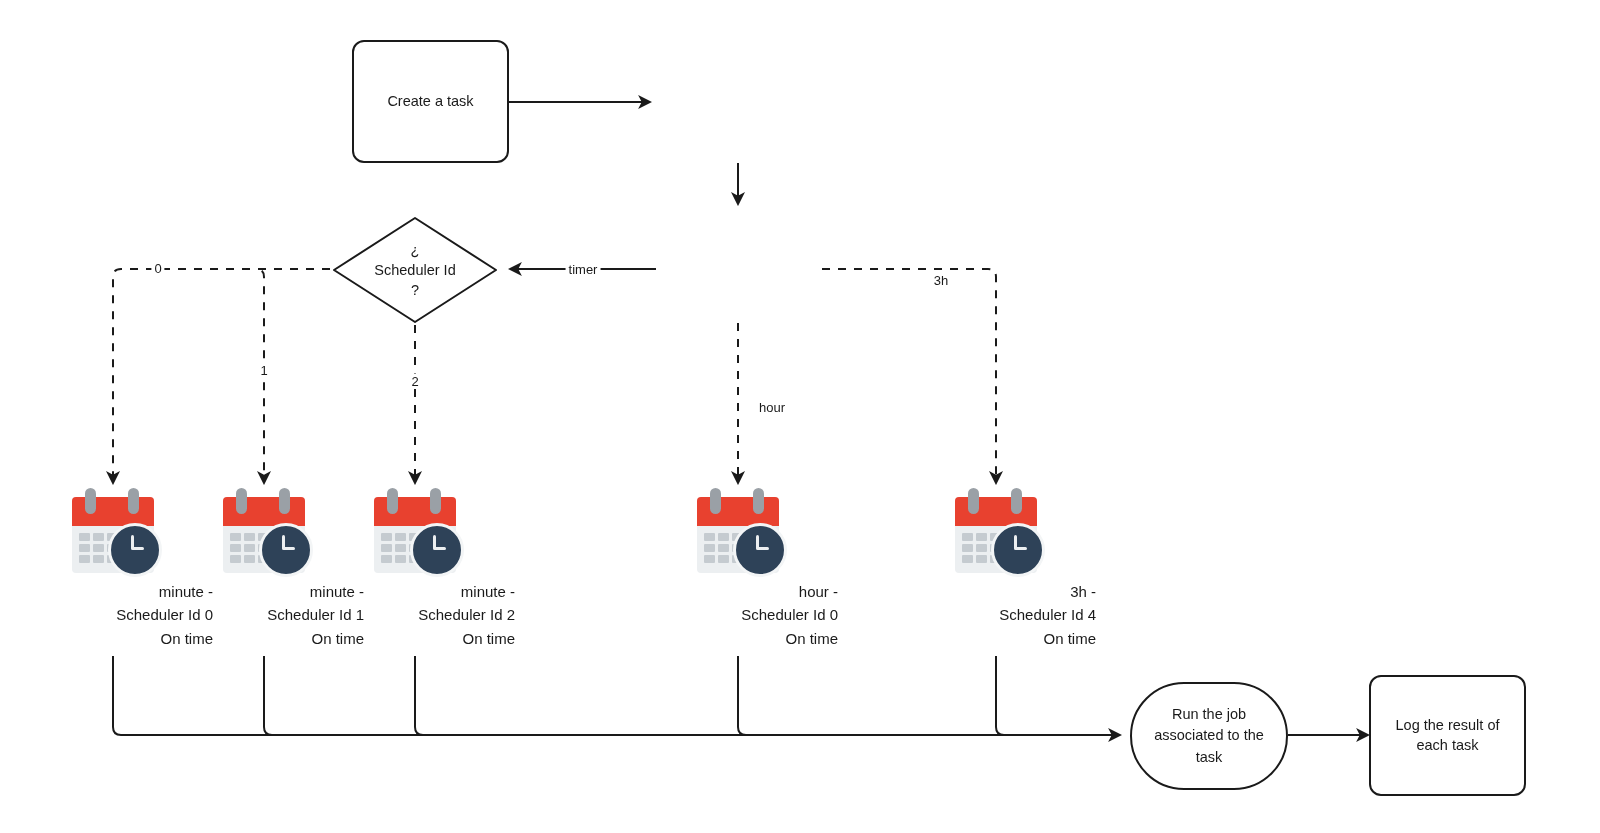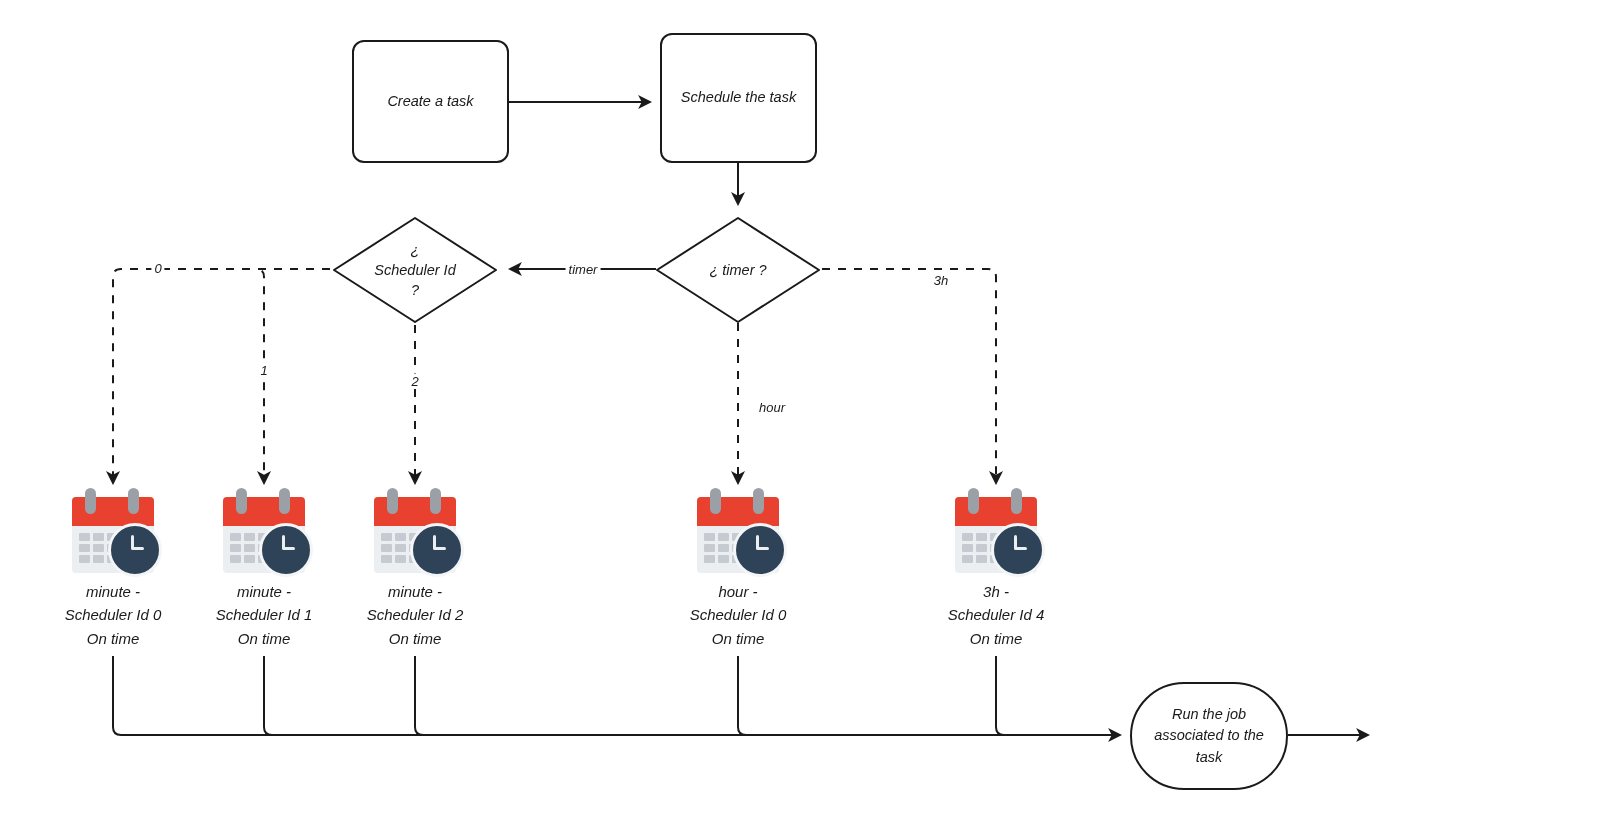--- a/index.html
+++ b/index.html
@@ -10,21 +10,20 @@
   body {
     font-family: "Liberation Sans", sans-serif;
     color: #000000;
   }
   #canvas {
     position: relative;
     width: 1600px;
     height: 833px;
     background: #ffffff;
     overflow: hidden;
-    font-style: italic;
   }
   #edges {
     position: absolute;
     left: 0;
     top: 0;
     width: 1600px;
     height: 833px;
     pointer-events: none;
   }
   .node {
@@ -155,21 +154,21 @@
   }
   .cal-hand-m {
     width: 13px;
     height: 3px;
     left: 20px;
     top: 21px;
   }
   .icon-caption {
     position: absolute;
     width: 200px;
-    text-align: center;
+    text-align: right;
     font-size: 15px;
     line-height: 1.55;
     color: #1a1a1a;
     white-space: pre-line;
   }
 </style>
 </head>
 <body>
 
 <div id="canvas">
@@ -213,30 +212,21 @@
     <path d="M 996 656 L 996 727 Q 996 735 1004 735 L 1022 735" fill="none" stroke="#1a1a1a" stroke-width="2"></path>
 
     
     <path d="M 1288 735 L 1368 735" fill="none" stroke="#1a1a1a" stroke-width="2" marker-end="url(#arrow)"></path>
   </svg>
 
   <div class="node proc" style="left:352px; top:40px; width:157px; height:123px;">
     <span>Create a task</span>
   </div>
 
-  <div class="node proc" style="left:660px; top:33px; width:157px; height:130px;">
-    <span>Schedule the task</span>
-  </div>
-
-  <div class="diamond-wrap" style="left:654px; top:215px; width:168px; height:110px;">
-    <svg width="168" height="110" viewBox="0 0 168 110" xmlns="http://www.w3.org/2000/svg">
-      <path d="M 84 3 L 165 55 L 84 107 L 3 55 Z" fill="#ffffff" stroke="#1a1a1a" stroke-width="2" stroke-linejoin="round"></path>
-    </svg>
-    <div class="diamond-label">¿ timer ?</div>
-  </div>
+
 
   <div class="diamond-wrap" style="left:331px; top:215px; width:168px; height:110px;">
     <svg width="168" height="110" viewBox="0 0 168 110" xmlns="http://www.w3.org/2000/svg">
       <path d="M 84 3 L 165 55 L 84 107 L 3 55 Z" fill="#ffffff" stroke="#1a1a1a" stroke-width="2" stroke-linejoin="round"></path>
     </svg>
     <div class="diamond-label">¿
 Scheduler Id
 ?</div>
   </div>
 
@@ -406,14 +396,18 @@
   <div class="icon-caption" style="left:896px; top:580px;">3h -
 Scheduler Id 4
 On time</div>
 
   <div class="node pill" style="left:1130px; top:682px; width:158px; height:108px; white-space:pre-line;">
     <span style="white-space:pre-line;">Run the job
 associated to the
 task</span>
   </div>
 
+  <div class="node proc" style="left:1369px; top:675px; width:157px; height:121px; white-space:pre-line;">
+    <span style="white-space:pre-line;">Log the result of
+each task</span>
+  </div>
 
 </div>
 
 </body></html>

